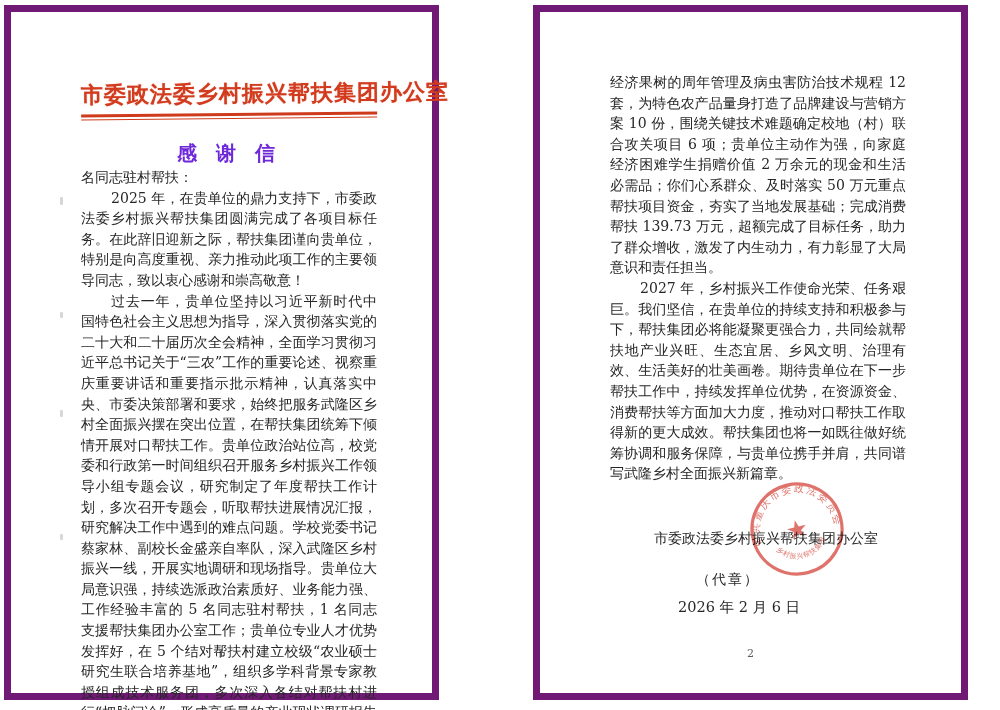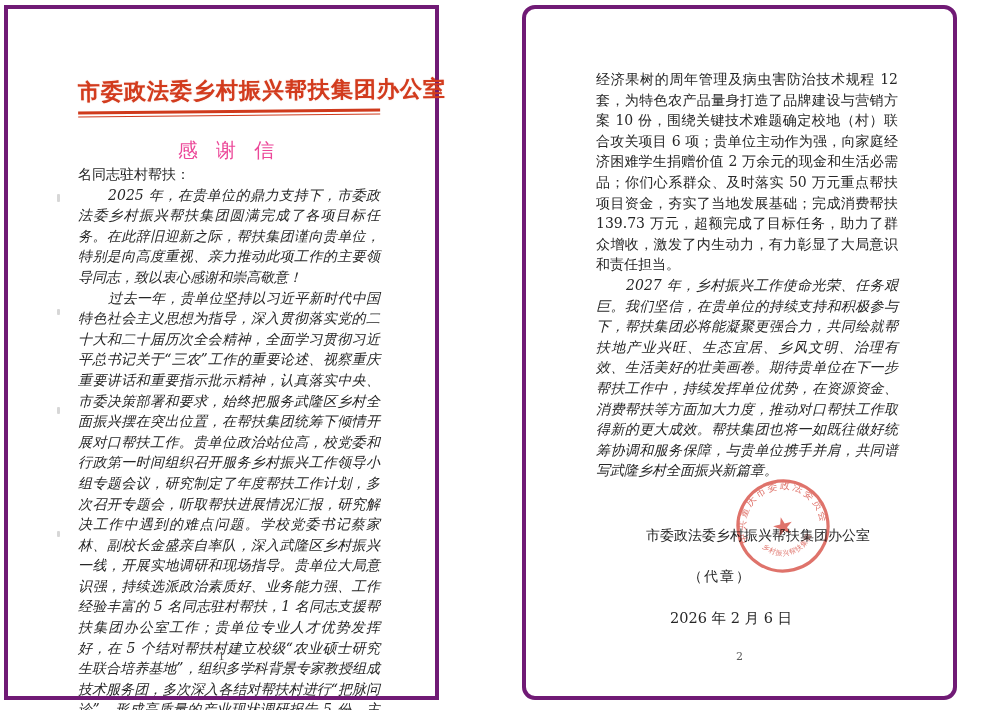--- a/index.html
+++ b/index.html
@@ -1,47 +1,47 @@
 <!DOCTYPE html>
 <html><head>
 <meta charset="utf-8">
 <style>
   html,body{margin:0;padding:0;background:#ffffff;width:1000px;height:710px;overflow:hidden;
     font-family:"DejaVu Serif","Liberation Serif",serif;}
   .page{position:absolute;top:5px;width:435px;height:695px;background:#fff;
-    border:4px solid #701a75;box-sizing:border-box;}
+    border:7px solid #701a75;box-sizing:border-box;}
   #page-1{left:4px;}
-  #page-2{left:522px;border-radius:13px;}
+  #page-2{left:533px;}
   .content{position:absolute;left:70px;right:55px;top:0;}
 
   
   .letterhead{margin-top:67px;text-align:center;transform:rotate(-0.55deg);}
   .letterhead-title{font-size:22px;font-weight:bold;color:#d23b1d;letter-spacing:1px;
     white-space:nowrap;text-shadow:0 0 1px rgba(210,59,29,.55);}
   .letterhead-rule{margin-top:4px;}
   .letterhead-rule .thick{height:3px;background:#cf3a1c;}
   .letterhead-rule .thin{height:1px;background:#cf3a1c;margin-top:2px;}
 
   
-  .letter-title{margin-top:21px;text-align:center;font-size:20px;font-weight:normal;
-    color:#ec4899;letter-spacing:6px;}
+  .letter-title{margin-top:21px;text-align:center;font-size:20px;font-weight:bold;
+    color:#6d28d9;letter-spacing:6px;}
 
   
   .body-text{color:#262626;font-size:14px;line-height:20.6px;text-align:justify;
     text-justify:inter-character;}
   .body-text p{margin:0;}
   .salutation{margin-top:24px;}
-  p.indent{text-indent:2.15em;font-style:italic;}
+  p.indent{text-indent:2.15em;}
   .page2-body{margin-top:60px;}
 
   
   .signature{margin-top:44px;color:#262626;font-size:14px;line-height:20.6px;position:relative;z-index:1;}
   .sig-org{text-align:right;padding-right:28px;}
   .sig-seal-note{text-align:right;padding-right:146px;margin-top:21px;letter-spacing:2px;}
-  .sig-date{text-align:right;padding-right:106px;margin-top:21px;font-size:14.5px;}
+  .sig-date{text-align:right;padding-right:106px;margin-top:7px;font-size:14.5px;}
 
   
   .page-number{position:absolute;left:0;right:0;bottom:33px;text-align:center;
     font-size:11px;color:#5a5a5a;}
 
   
   .stamp{position:absolute;left:192px;top:452px;width:130px;height:130px;z-index:2;
     opacity:.82;mix-blend-mode:multiply;transform:rotate(-14deg);}
 
   

